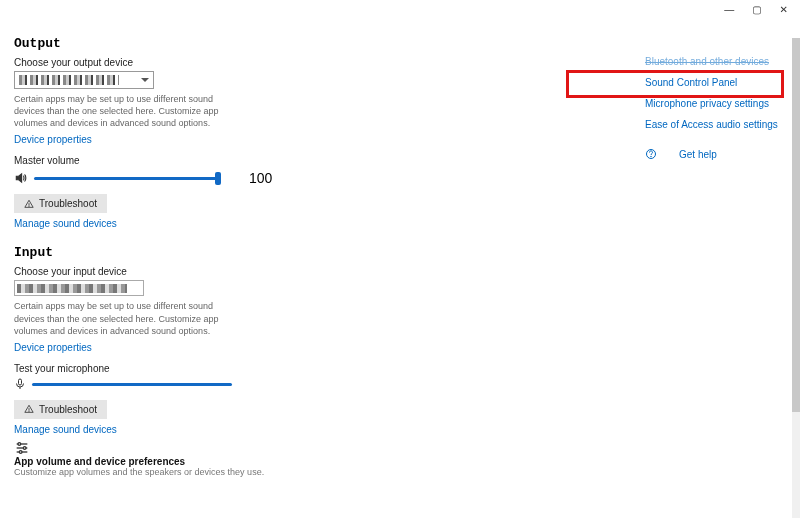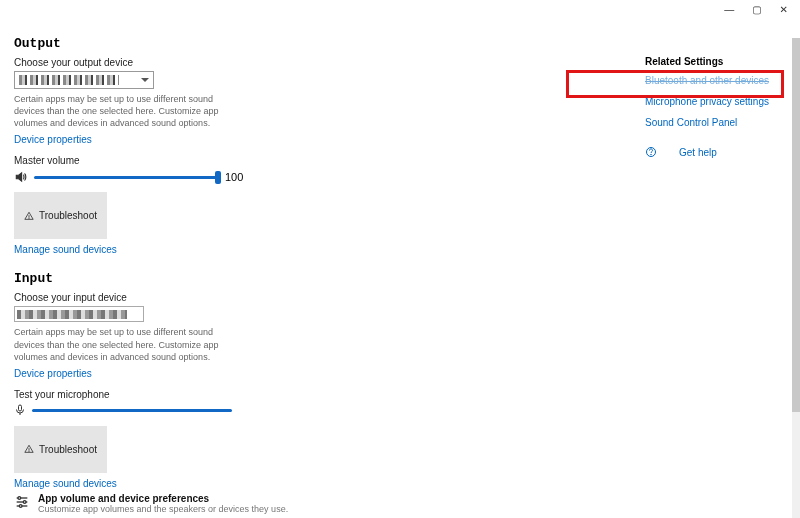--- a/index.html
+++ b/index.html
@@ -114,28 +114,28 @@
   }
   .slider-thumb {
     position: absolute;
     top: -5px;
     width: 6px;
     height: 13px;
     background: #1169c5;
     border-radius: 2px;
   }
   .slider-val {
-    font-size: 11px;
-    margin-left: 0;
+    font-size: 14px;
+    margin-left: 24px;
   }
   .btn {
     border: none;
     background: #e5e5e5;
     font-size: 10px;
-    padding: 18px 10px;
+    padding: 4px 10px;
     margin-top: 8px;
     display: inline-flex;
     align-items: center;
     gap: 5px;
     cursor: pointer;
     color: #222;
   }
   .btn svg { width: 10px; height: 10px; }
   .input-dropdown-blur {
     width: 130px;
@@ -155,22 +155,22 @@
   .mic-row { display:flex; align-items:center; gap:6px; margin-top:4px;}
   .mic-bar {
     width: 200px;
     height: 3px;
     background: #1169c5;
     border-radius: 2px;
   }
   .adv-row {
     display: flex;
     align-items: flex-start;
-    gap: 8px;
     margin-top: 4px;
+    flex-direction: column;
   }
   .adv-row .icon { width: 16px; height: 16px; margin-top:1px; }
   .adv-row .line1 { font-size: 10px; color:#111; font-weight:600;}
   .adv-row .line2 { font-size: 9px; color:#777; }
   
   .side {
     width: 155px;
     padding-top: 36px;
     font-size: 10px;
   }
@@ -305,24 +305,24 @@
           </svg>
       </span>
       <div>
         <div class="line1">App volume and device preferences</div>
         <div class="line2">Customize app volumes and the speakers or devices they use.</div>
       </div>
     </div>
   </div>
 
   <div class="side">
-    <h3>Related Settings</h3>
     <a class="strike">Bluetooth and other devices</a>
+    <a>Sound Control Panel</a>
     <a>Microphone privacy settings</a>
-    <a>Sound Control Panel</a>
+    <a>Ease of Access audio settings</a>
 
     <div class="helprow" style="margin-top:18px">
       <svg viewBox="0 0 24 24" fill="none" stroke="#0067c0" stroke-width="2">
           <circle cx="12" cy="12" r="9"></circle>
           <path d="M9 9a3 3 0 115 2c-1 1-2 1.5-2 3"></path>
           <circle cx="12" cy="17" r="0.6" fill="#0067c0"></circle>
         </svg>
       <span>Get help</span>
     </div>
   </div>

